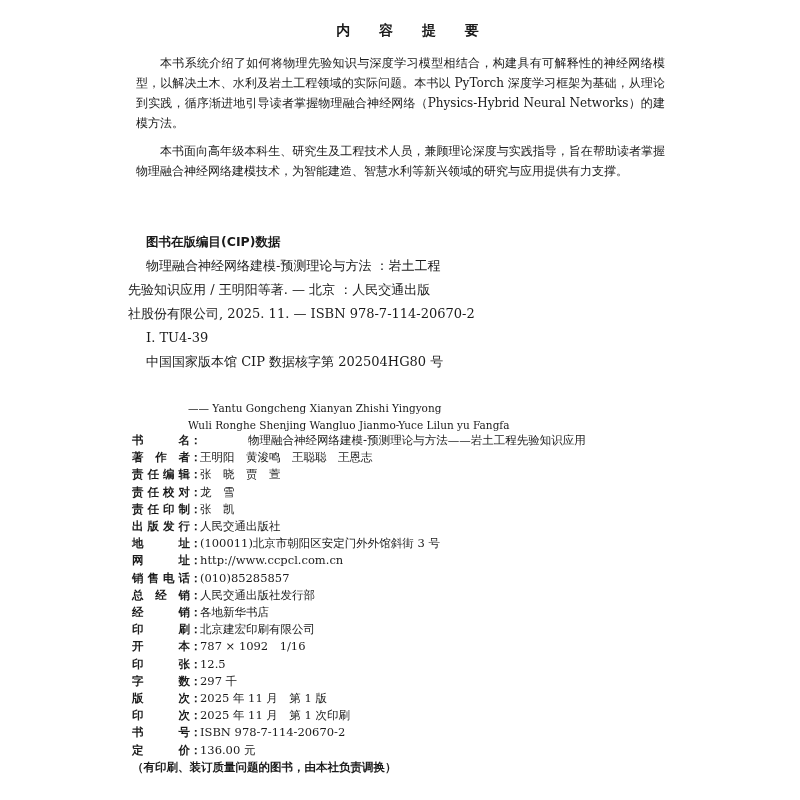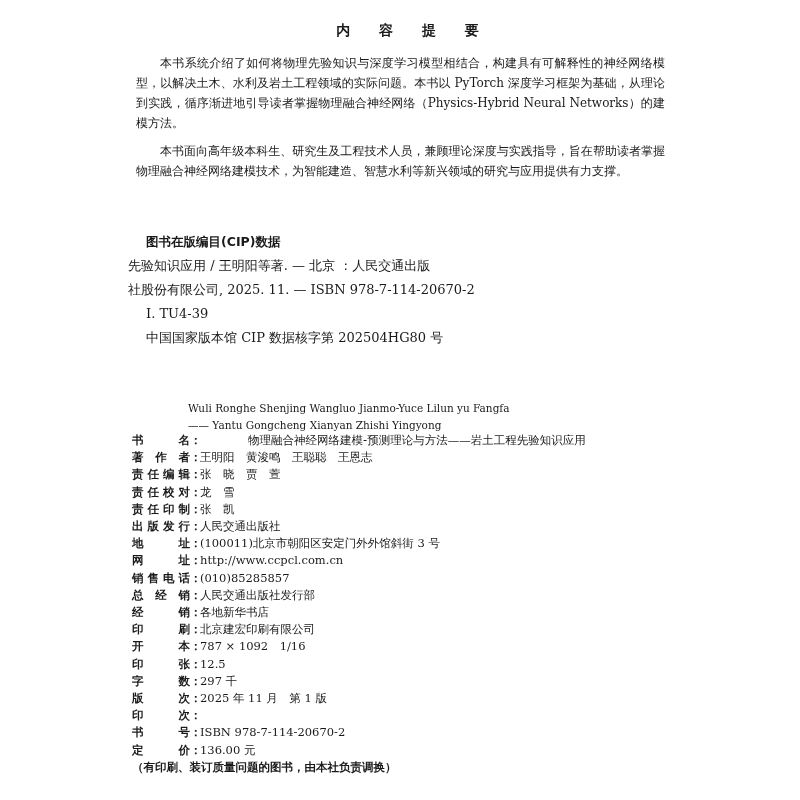--- a/index.html
+++ b/index.html
@@ -116,29 +116,30 @@
 <div class="page">
 
   <div class="abstract-title">内 容 提 要</div>
   <div class="abstract-body">
     <p>本书系统介绍了如何将物理先验知识与深度学习模型相结合，构建具有可解释性的神经网络模型，以解决土木、水利及岩土工程领域的实际问题。本书以 PyTorch 深度学习框架为基础，从理论到实践，循序渐进地引导读者掌握物理融合神经网络（Physics-Hybrid Neural Networks）的建模方法。</p>
     <p>本书面向高年级本科生、研究生及工程技术人员，兼顾理论深度与实践指导，旨在帮助读者掌握物理融合神经网络建模技术，为智能建造、智慧水利等新兴领域的研究与应用提供有力支撑。</p>
   </div>
 
   <div class="cip">
     <div class="cip-title">图书在版编目(CIP)数据</div>
+    <div class="line indent">物理融合神经网络建模-预测理论与方法 ：岩土工程</div>
     <div class="line">先验知识应用 / 王明阳等著. — 北京 ：人民交通出版</div>
     <div class="line">社股份有限公司, 2025. 11. — ISBN 978-7-114-20670-2</div>
     <div class="line indent">Ⅰ. TU4-39</div>
     <div class="line indent">中国国家版本馆 CIP 数据核字第 202504HG80 号</div>
   </div>
 
   <div class="pinyin">
+    <div>—— Yantu Gongcheng Xianyan Zhishi Yingyong</div>
     <div>Wuli Ronghe Shenjing Wangluo Jianmo-Yuce Lilun yu Fangfa</div>
-    <div>—— Yantu Gongcheng Xianyan Zhishi Yingyong</div>
   </div>
 
   <div class="imprint" id="imprint">
       <div class="row">
         <div class="label">
           <span>书</span>
           <span>名</span>
         </div>
         <span class="colon">：</span>
         <span class="value bold-title">物理融合神经网络建模-预测理论与方法</span>
@@ -275,20 +276,21 @@
         </div>
         <span class="colon">：</span>
         <span class="value">2025 年 11 月　第 1 版</span>
       </div>
       <div class="row">
         <div class="label">
           <span>印</span>
           <span>次</span>
         </div>
         <span class="colon">：</span>
+        <span class="value">2025 年 11 月　第 1 次印刷</span>
       </div>
       <div class="row">
         <div class="label">
           <span>书</span>
           <span>号</span>
         </div>
         <span class="colon">：</span>
         <span class="value">ISBN 978-7-114-20670-2</span>
       </div>
       <div class="row">

